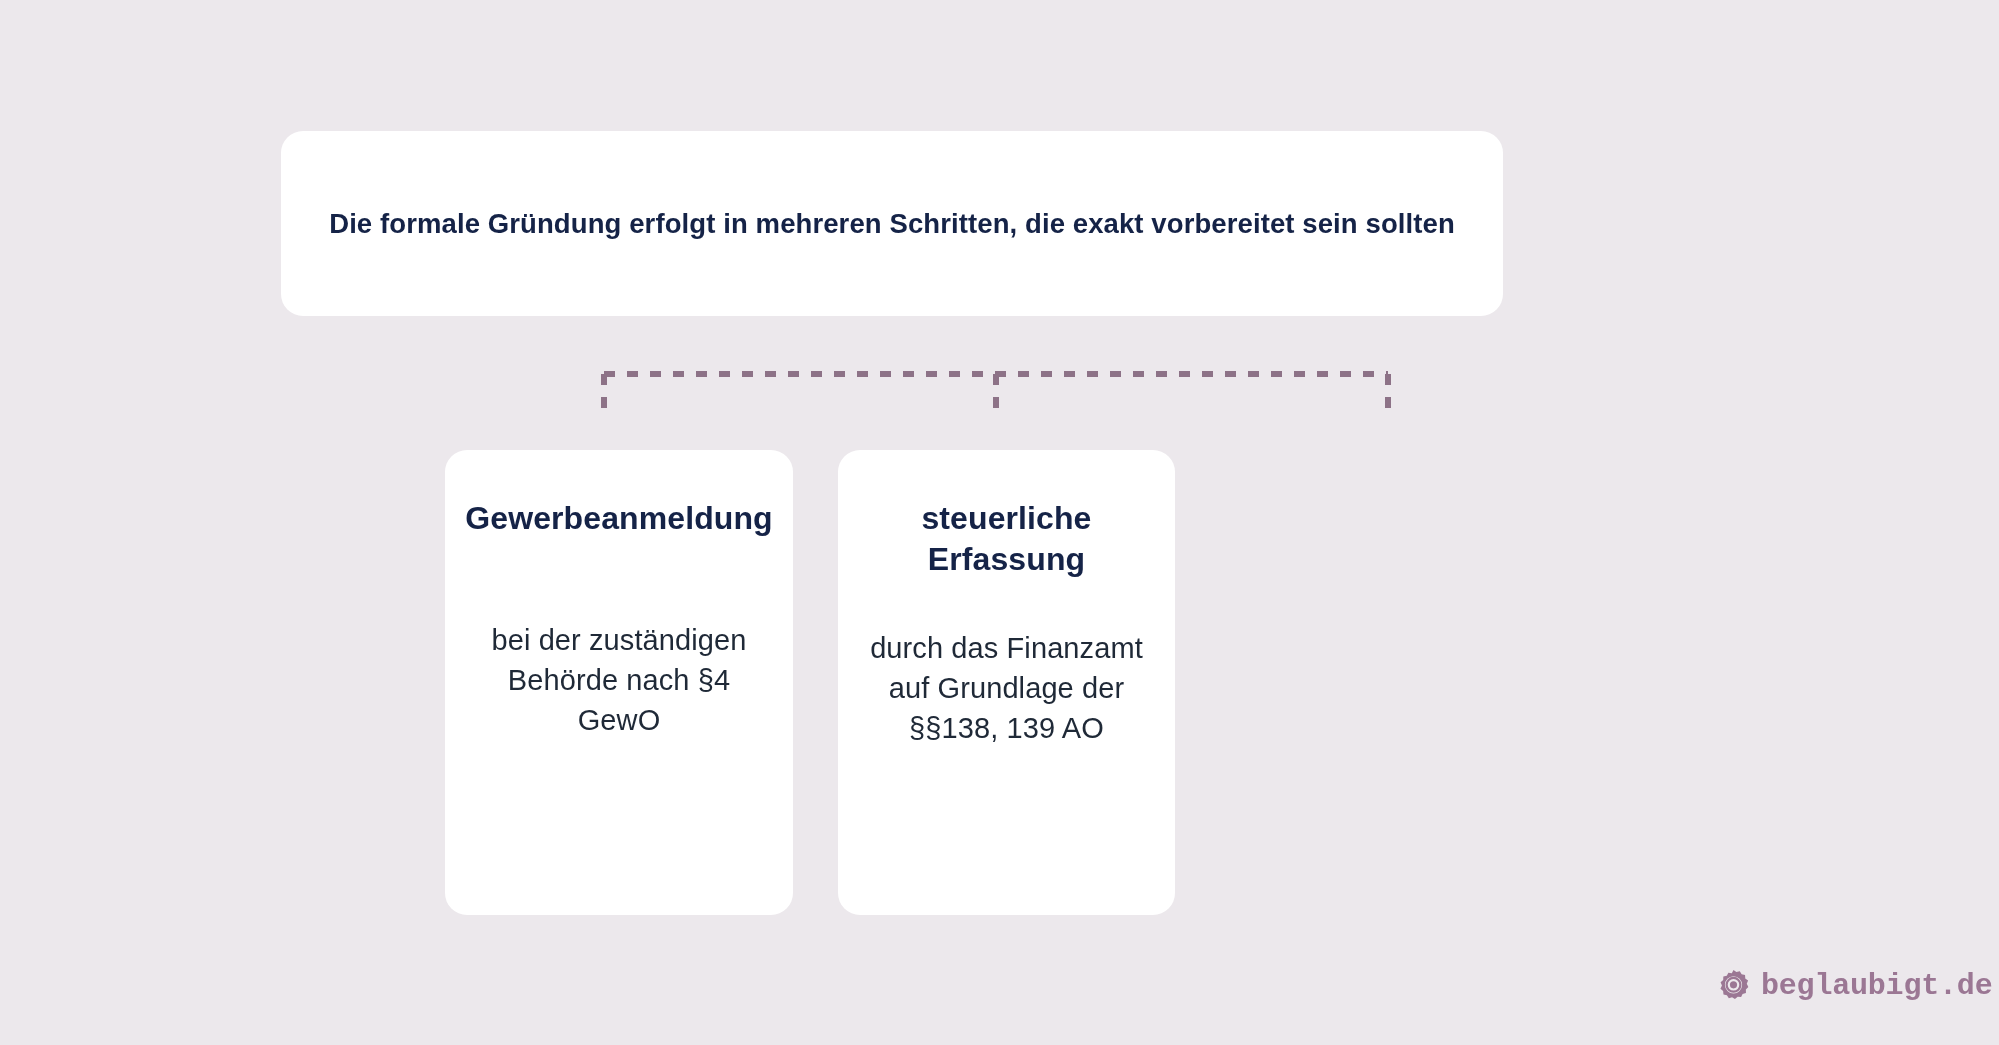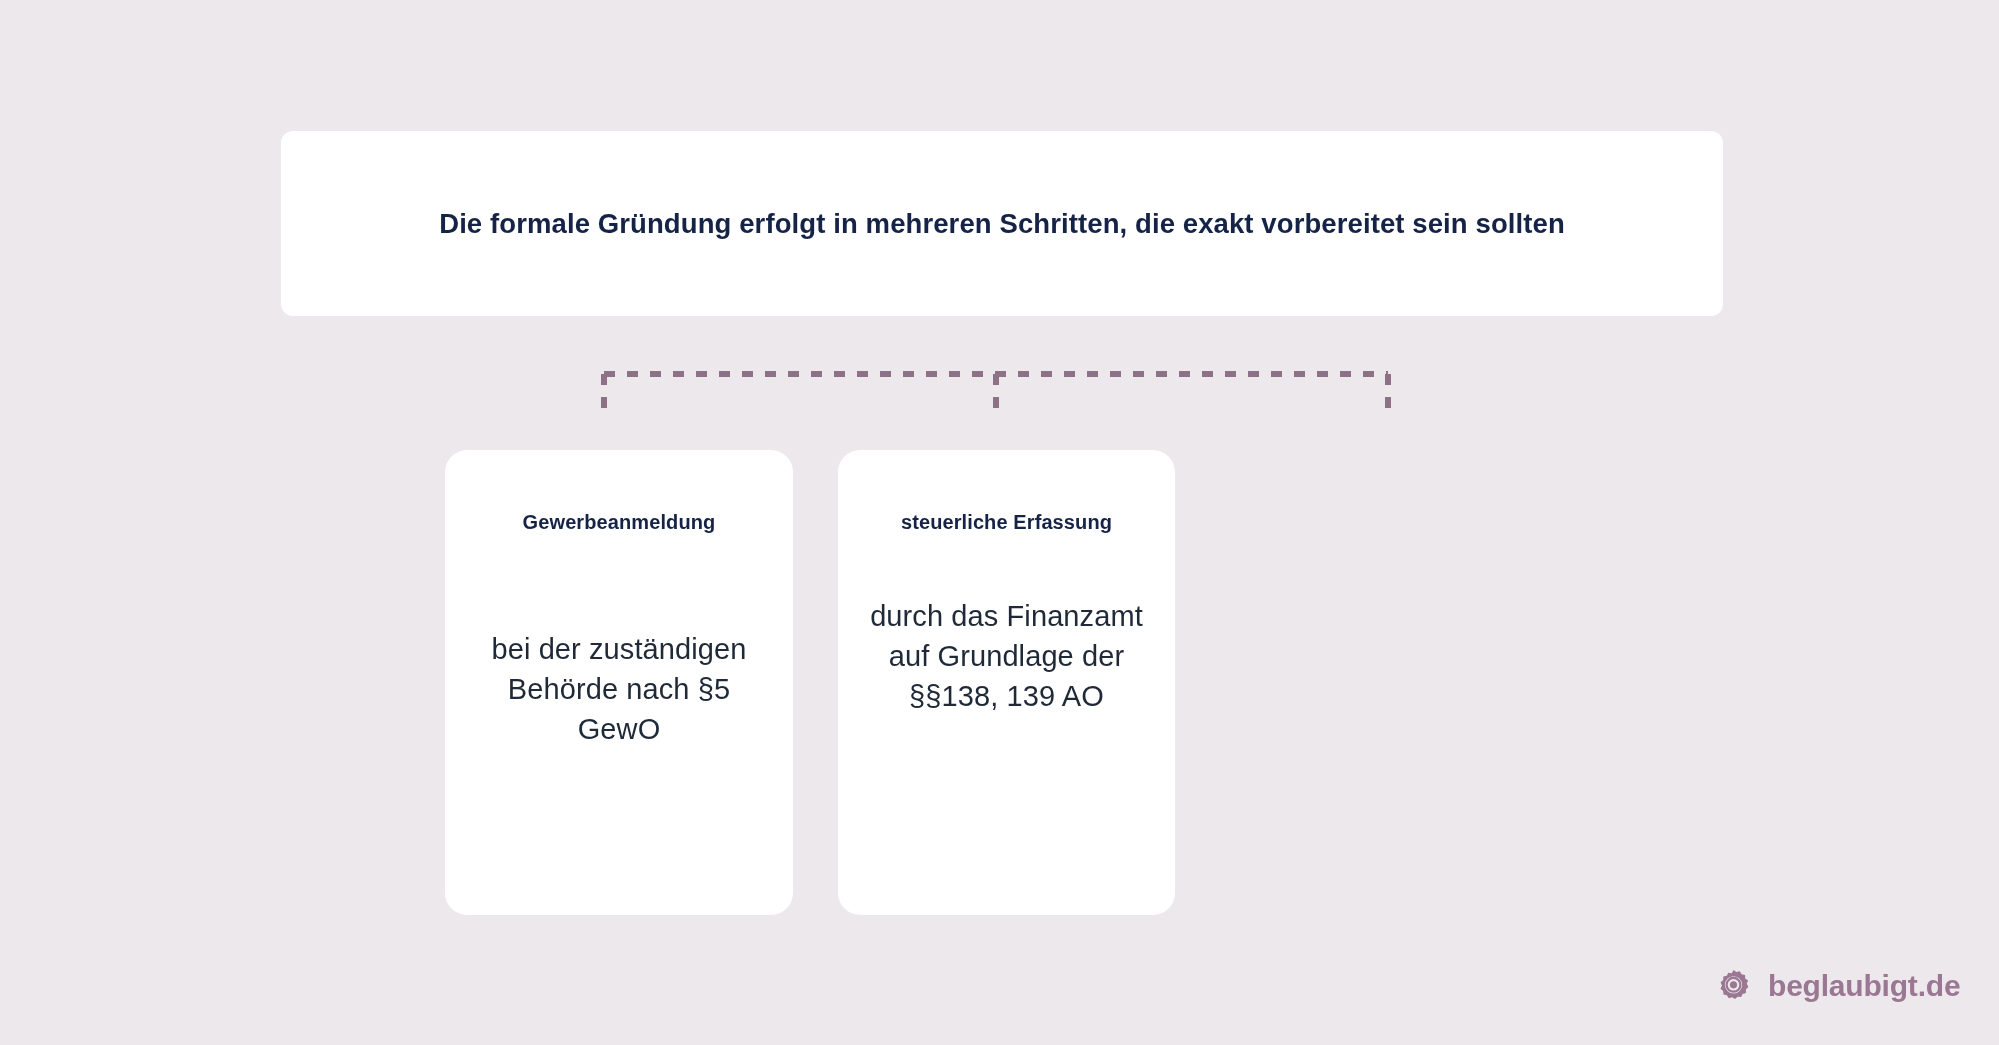--- a/index.html
+++ b/index.html
@@ -18,24 +18,24 @@
   .canvas {
     position: absolute;
     inset: 0;
   }
 
   
   .header-card {
     position: absolute;
     left: 281px;
     top: 131px;
-    width: 1442px;
+    width: 1222px;
     height: 185px;
     background: #ffffff;
-    border-radius: 12px;
+    border-radius: 22px;
     display: flex;
     align-items: center;
     justify-content: center;
     box-sizing: border-box;
     padding: 0 60px;
   }
   .header-title {
     color: #152347;
     font-size: 27.5px;
     font-weight: bold;
@@ -74,26 +74,26 @@
     display: flex;
     flex-direction: column;
     align-items: center;
   }
   .card-1 { left: 0px;   width: 348px; }
   .card-2 { left: 393px; width: 337px; }
   .card-3 { left: 777px; width: 336px; }
 
   .card-title {
     color: #152347;
-    font-size: 20px;
+    font-size: 32px;
     font-weight: bold;
     text-align: center;
     line-height: 1.28;
     letter-spacing: 0.1px;
-    margin: 12px;
+    margin: 0;
   }
   .card-body {
     color: #1f2937;
     font-size: 29px;
     font-weight: normal;
     text-align: center;
     line-height: 1.38;
     letter-spacing: 0.1px;
     margin: 0;
   }
@@ -101,21 +101,22 @@
   .card-2 .card-body { margin-top: 48px; }
   .card-3 .card-body { margin-top: 48px; }
 
   
   .brand {
     position: absolute;
     left: 1717px;
     top: 969px;
     display: flex;
     align-items: center;
-    gap: 18px;
+    gap: 11px;
+    font-family: Liberation Mono, monospace;
   }
   .brand-icon {
     width: 33px;
     height: 33px;
     display: block;
     flex: 0 0 auto;
   }
   .brand-text {
     color: #9b7794;
     font-size: 30px;
@@ -141,21 +142,21 @@
 
     <path d="M 400 8 L 400 50" stroke="#8d7287" stroke-width="6" stroke-linecap="butt" stroke-dasharray="11 12"></path>
 
     <path d="M 792 8 L 792 50" stroke="#8d7287" stroke-width="6" stroke-linecap="butt" stroke-dasharray="11 12"></path>
   </svg>
 
   <div class="cards-row">
 
     <div class="card card-1">
       <div class="card-title">Gewerbeanmeldung</div>
-      <div class="card-body">bei der zuständigen Behörde nach §5 GewO</div>
+      <div class="card-body">bei der zuständigen Behörde nach §4 GewO</div>
     </div>
 
     <div class="card card-2">
       <div class="card-title">steuerliche Erfassung</div>
       <div class="card-body">durch das Finanzamt auf Grundlage der §§138, 139 AO</div>
     </div>
 
 
   </div>
 

